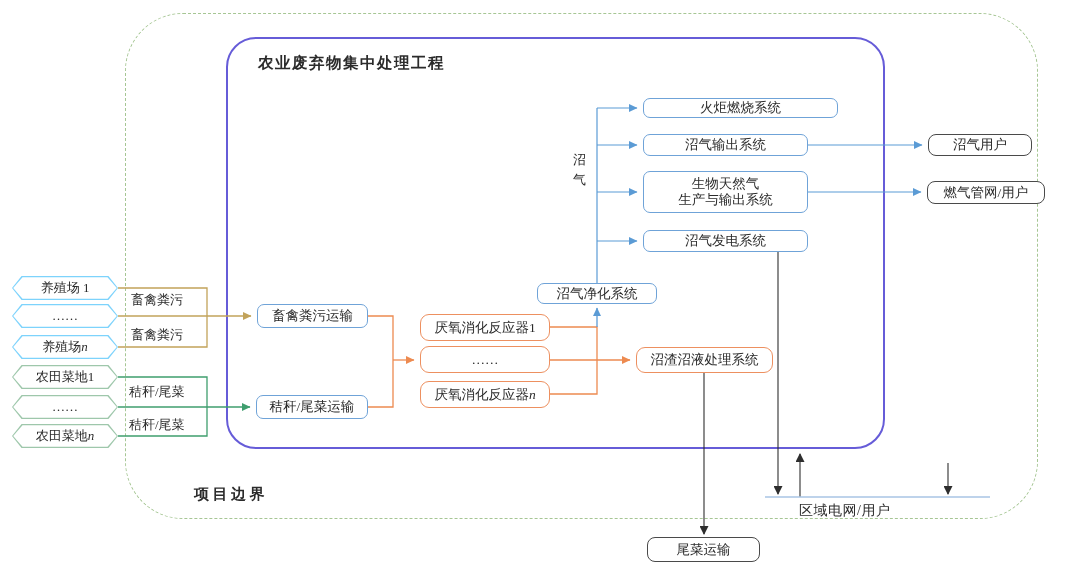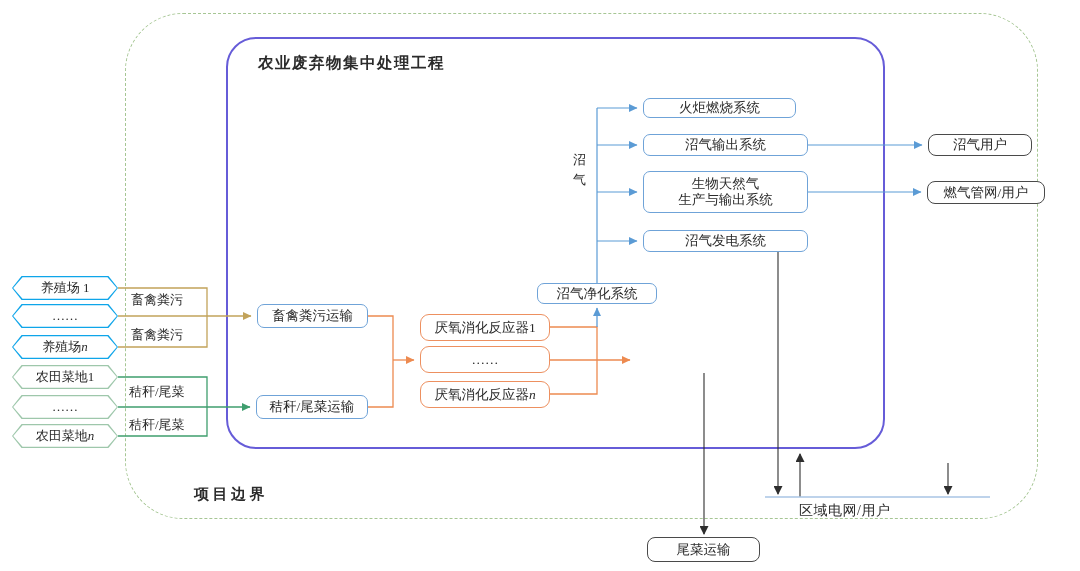--- a/index.html
+++ b/index.html
@@ -39,21 +39,21 @@
   
   .hex{
     position:absolute;width:106px;height:24px;display:flex;align-items:center;justify-content:center;
     clip-path:polygon(9% 0%,91% 0%,100% 50%,91% 100%,9% 100%,0% 50%);
     font-size:13px;z-index:2;white-space:nowrap;
   }
   .hex::before{
     content:"";position:absolute;inset:1.2px;background:#ffffff;
     clip-path:polygon(9% 0%,91% 0%,100% 50%,91% 100%,9% 100%,0% 50%);
   }
-  .hex.tan{background:#0ea5e9;}
+  .hex.tan{background:#7dd3fc;}
   .hex.green{background:#9ec7ab;}
   .hex span,.hex i{position:relative;z-index:1;}
   
   .flowlabel{position:absolute;font-size:13px;z-index:2;white-space:nowrap;}
   .vlabel{
     position:absolute;left:572px;top:150px;width:15px;font-size:13px;line-height:20px;
     text-align:center;z-index:2;word-break:break-all;
   }
   .grid-label{position:absolute;left:799px;top:502px;font-size:14px;z-index:2;white-space:nowrap;letter-spacing:0.5px;}
   i{font-family:"Liberation Serif","DejaVu Serif",serif;}
@@ -152,22 +152,23 @@
   <div class="box blue" style="left:256px;top:395px;width:112px;height:24px;">秸秆/尾菜运输</div>
 
   <div class="box orange" style="left:420px;top:314px;width:130px;height:27px;">厌氧消化反应器1</div>
   <div class="box orange" style="left:420px;top:346px;width:130px;height:27px;">……</div>
   <div class="box orange" style="left:420px;top:381px;width:130px;height:27px;">
     <span>厌氧消化反应器</span>
       <i>n</i>
   </div>
 
   <div class="box blue" style="left:537px;top:283px;width:120px;height:21px;">沼气净化系统</div>
+  <div class="box orange" style="left:636px;top:347px;width:137px;height:26px;">沼渣沼液处理系统</div>
 
-  <div class="box blue" style="left:643px;top:98px;width:153px;height:20px;">火炬燃烧系统</div>
+  <div class="box blue" style="left:643px;top:98px;width:195px;height:20px;">火炬燃烧系统</div>
   <div class="box blue" style="left:643px;top:134px;width:165px;height:22px;">沼气输出系统</div>
   <div class="box blue" style="left:643px;top:171px;width:165px;height:42px;">
     <span class="stack">
       <span>生物天然气</span>
       <span>生产与输出系统</span>
     </span>
   </div>
   <div class="box blue" style="left:643px;top:230px;width:165px;height:22px;">沼气发电系统</div>
 
   <div class="box dark" style="left:928px;top:134px;width:104px;height:22px;">沼气用户</div>

